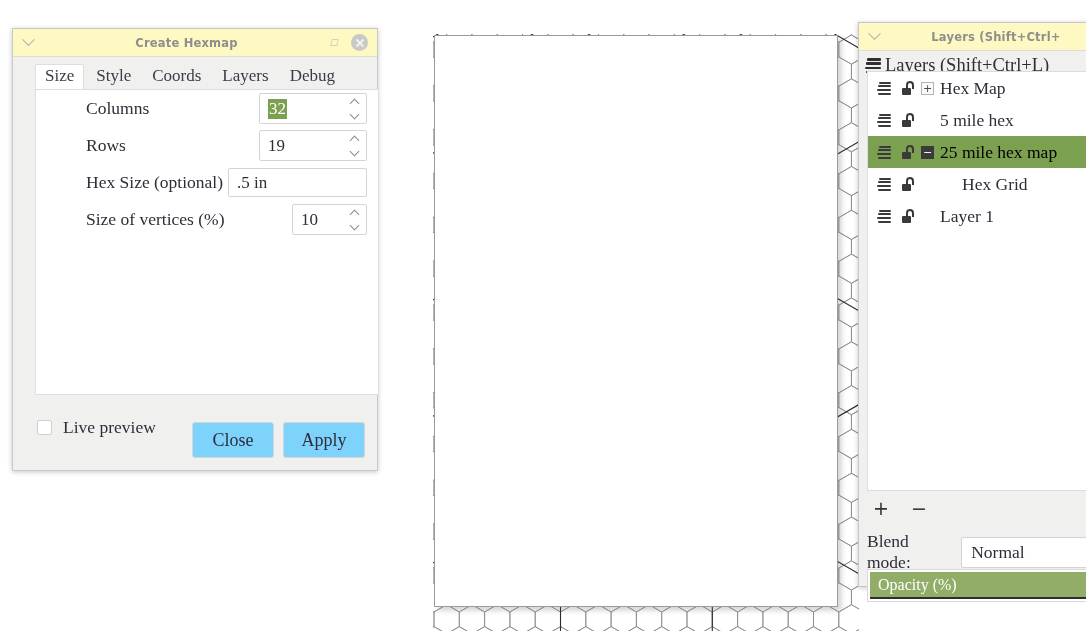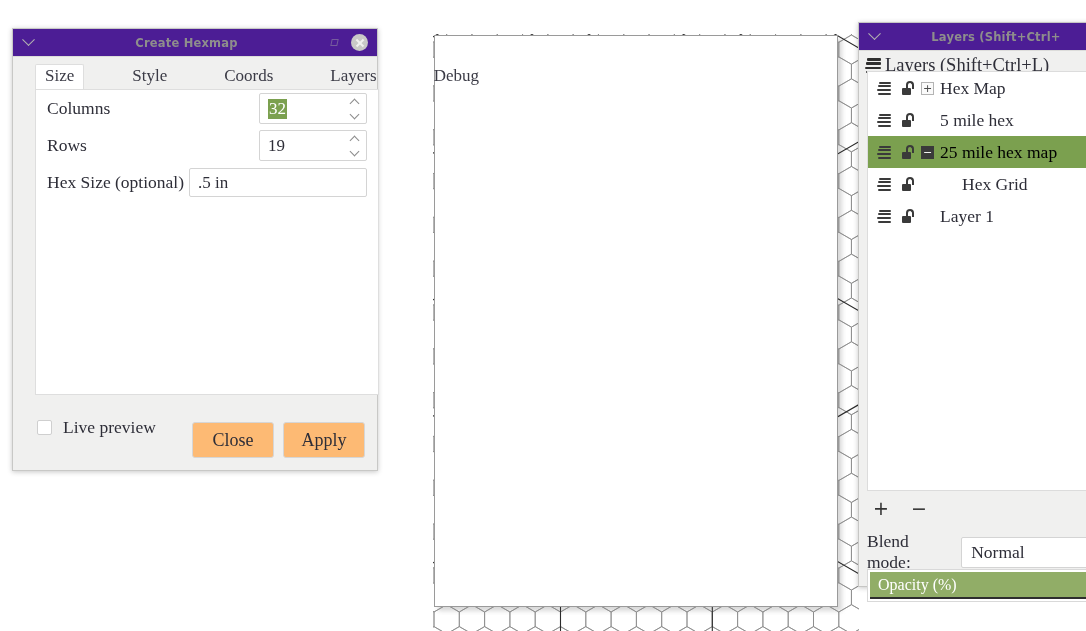--- a/index.html
+++ b/index.html
@@ -34,21 +34,21 @@
 
   
   .win {
     position: absolute;
     background: #f0f0ef;
     border: 1px solid #c8c8c6;
     box-shadow: 0 1px 5px rgba(0,0,0,.22);
   }
   .titlebar {
     height: 28px;
-    background: #4c1d95;
+    background: #fef9c3;
     border-bottom: 1px solid #dcdcda;
     display: flex; align-items: center;
     position: relative;
     font-family: "DejaVu Sans", sans-serif;
     font-size: 11.5px; font-weight: bold;
     color: #8e8e8c;
     user-select: none;
   }
   .tb-title { flex: 1; text-align: center; letter-spacing: .2px; }
   .tb-left { width: 30px; display: flex; justify-content: center; align-items: center; }
@@ -74,38 +74,38 @@
   }
   .close-btn::before { transform: rotate(45deg); }
   .close-btn::after  { transform: rotate(-45deg); }
 
   
   #dlg-hexmap { left: 12px; top: 28px; width: 366px; height: 443px; }
   .tabs {
     display: flex; align-items: flex-end;
     height: 32px; padding-left: 22px;
     background: #f0f0ef;
-    gap: 36px;
   }
   .tab {
     font-size: 17px; color: #3b3b46;
     padding: 2px 9px 5px 9px; margin-right: 3px;
     cursor: pointer; line-height: 1;
   }
   .tab.active {
     background: #ffffff;
     border: 1px solid #dedede; border-bottom: none;
     border-radius: 2px 2px 0 0;
     padding-bottom: 6px; margin-bottom: -1px;
   }
   .tab-panel {
     position: absolute; left: 22px; top: 60px;
     width: 344px; height: 306px;
     background: #ffffff;
     border: 1px solid #dedede;
+    padding-left: 39px;
   }
   .field-row {
     display: flex; align-items: center;
     height: 37px; padding: 0 0 0 11px;
   }
   .field-label {
     font-size: 17.5px; color: #2e2e38; white-space: nowrap;
   }
   .spacer { flex: 1; }
   .txtbox {
@@ -147,21 +147,21 @@
     border: 1px solid #cfcfcf; border-radius: 2px; cursor: pointer;
   }
   #live-label { font-size: 17.5px; color: #2e2e38; }
 
   #dlg-buttons {
     position: absolute; right: 12px; bottom: 12px;
     display: flex; gap: 9px;
   }
   .btn {
     min-width: 82px; height: 36px;
-    background: #fdba74; border: 1px solid #d6d6d6; border-radius: 3px;
+    background: #7dd3fc; border: 1px solid #d6d6d6; border-radius: 3px;
     font-family: "Liberation Serif", serif; font-size: 18px; color: #2e2e38;
     display: flex; align-items: center; justify-content: center;
     cursor: pointer;
   }
 
   
   #panel-layers {
     left: 858px; top: 22px; width: 236px; height: 565px;
     background: #f0f0ef; border: 1px solid #c6c6c4;
   }
@@ -331,20 +331,31 @@
           </span>
         </div>
       </div>
 
       <div class="field-row">
         <span class="field-label">Hex Size (optional)</span>
         <div class="txtbox" style="flex:1;margin:0 11px 0 5px">.5 in</div>
       </div>
 
 
+      <div class="field-row">
+        <span class="field-label">Size of vertices (%)</span>
+        <span class="spacer"></span>
+        <div class="spinbox" style="width:75px;margin-right:11px">
+          <span class="spin-val">10</span>
+          <span class="spin-arrows">
+            <span class="ar up"></span>
+            <span class="ar down"></span>
+          </span>
+        </div>
+      </div>
 
     </div>
 
     <div id="live-row">
       <div class="checkbox"></div>
       <span id="live-label">Live preview</span>
     </div>
 
     <div id="dlg-buttons">
       <div class="btn">Close</div>

